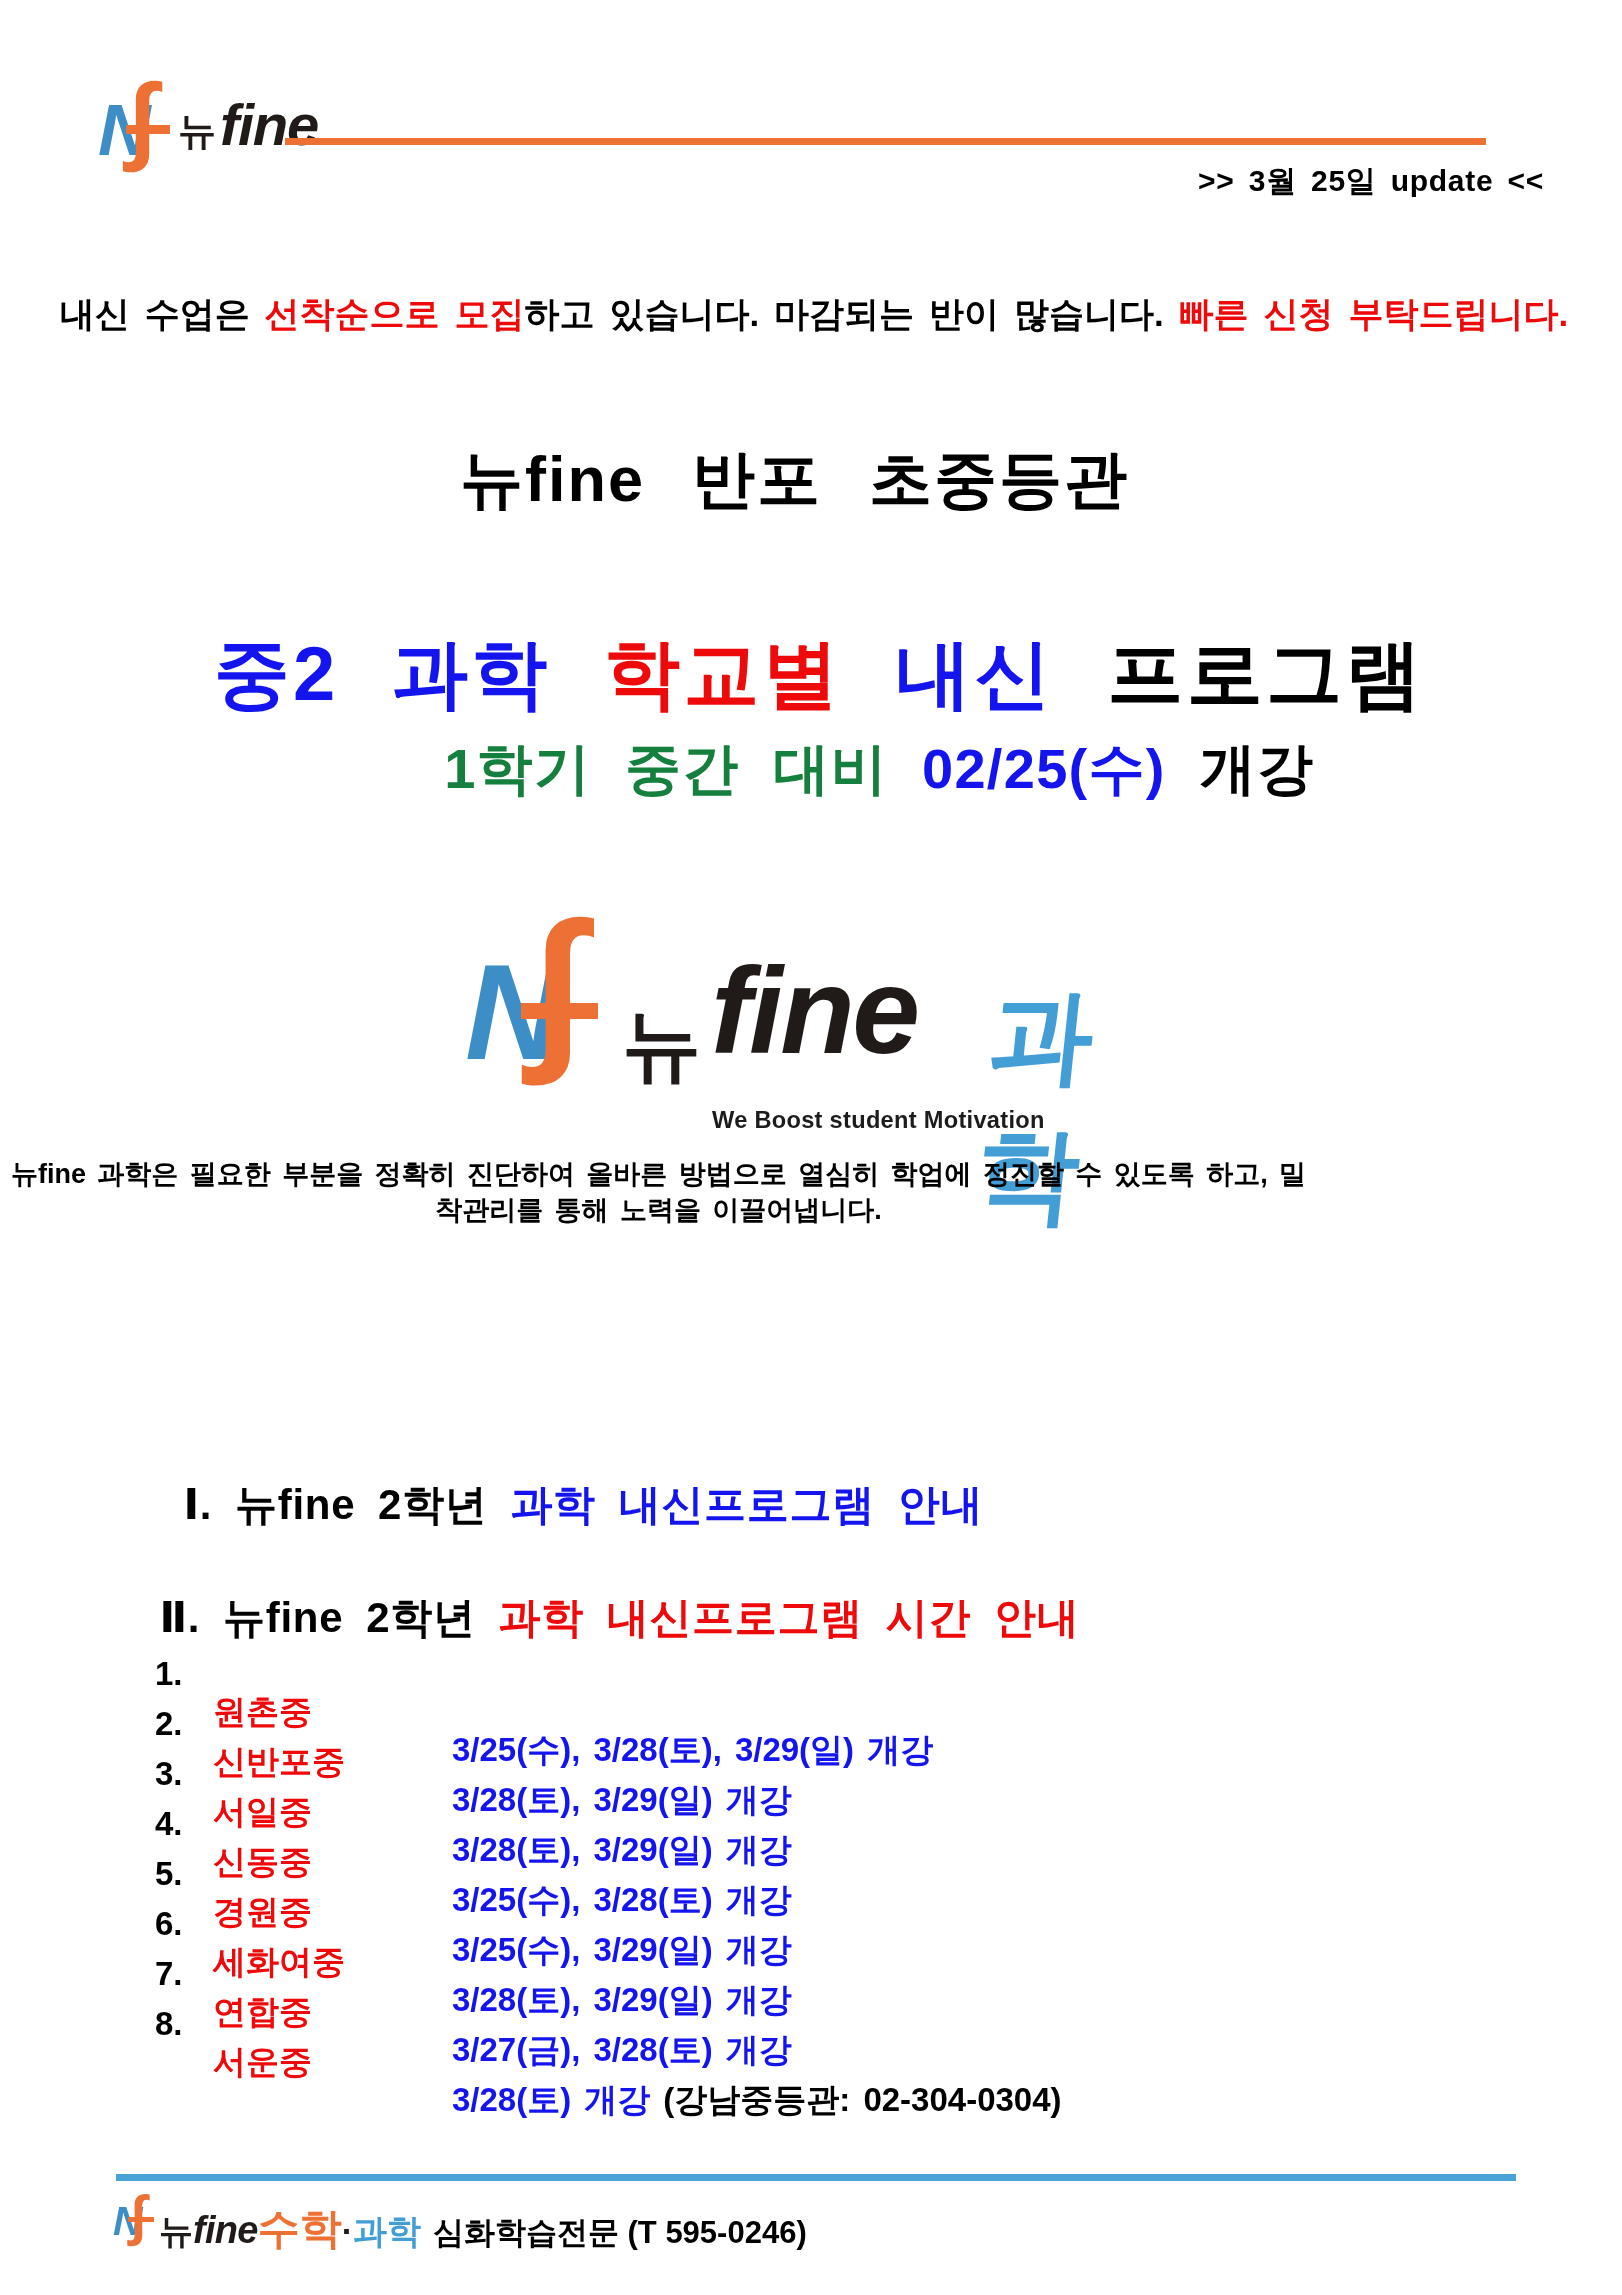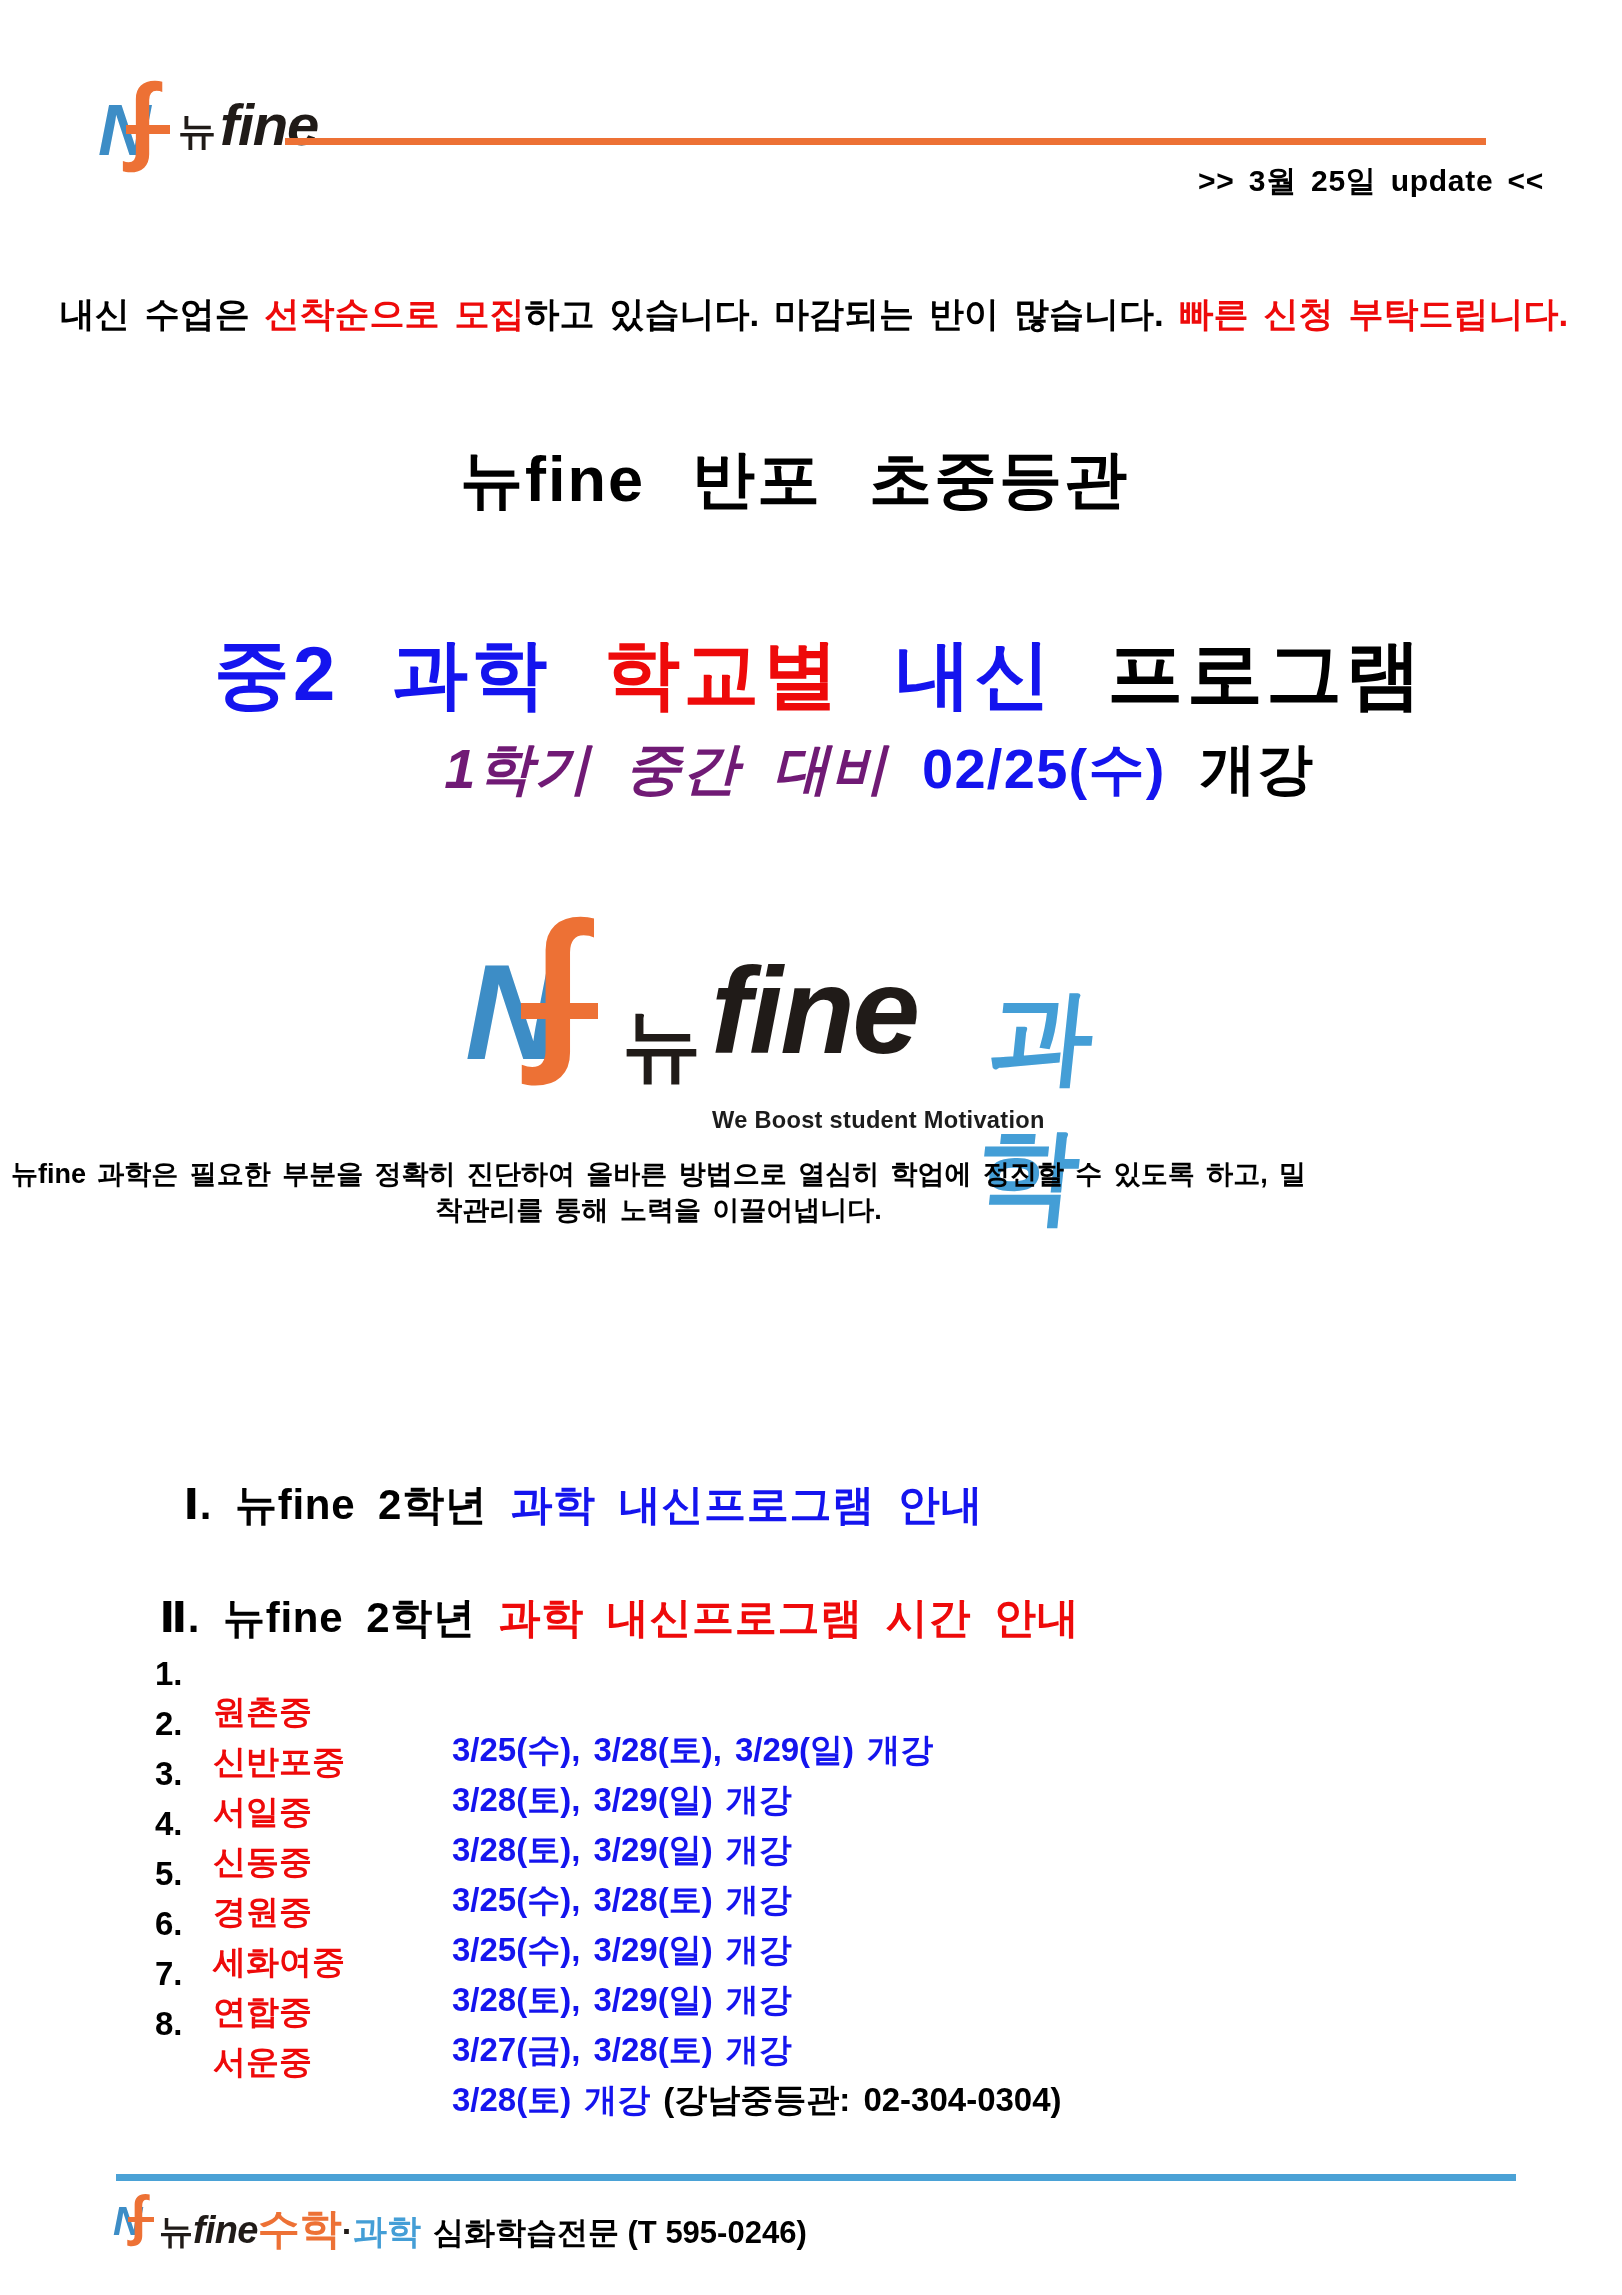--- a/index.html
+++ b/index.html
@@ -18,21 +18,21 @@
   .hdr-bar { position:absolute; left:27.5px;  top:41px; width:44px; height:8.5px; background:#ed7135; }
   .hdr-nyu { position:absolute; left:80px; top:22px; font-size:38px;  font-weight:bold; color:#201b18; }
   .hdr-fine{ position:absolute; left:122px; top:6.5px; font-size:58px;  font-weight:bold; font-style:italic; color:#201b18; letter-spacing:-1.3px; }
   .hdr-line { left:285px; top:138px; width:1201px; height:6.5px; background:#ed7135; }
   .update-note { right:79px; top:161px; font-size:30px; font-weight:bold; letter-spacing:0.7px; word-spacing:5.2px; }
 
   
   .notice { left:0; top:251px; width:1353px; text-align:center; font-size:35px; font-weight:bold; word-spacing:5.2px; }
   .red  { color:#ee0a0a; }
   .blue { color:#1414ee; }
-  .orange { color:#701a75;font-style:italic; }
+  .orange { color:#15803d; }
 
   
   .title1 { left:0; top:437px;  width:1589px; text-align:center; font-size:63px;  font-weight:bold; word-spacing:27.5px; letter-spacing:2px; }
   .title2 { left:0; top:537px;  width:1291px; text-align:center; font-size:76px; font-weight:bold; word-spacing:29px; letter-spacing:3.3px; }
   .title3 { left:0; top:667px; width:1623px; text-align:center; font-size:56px;  font-weight:bold; word-spacing:17px; letter-spacing:1.3px; }
 
   
   .brand { left:465px; top:911px; width:720px; height:222px; }
   .br-n    { position:absolute; left:0px;   top:23.6px;  font-size:135px; font-weight:bold; font-style:italic; color:#3d8dc6; }
   .br-int  { position:absolute; left:68px; top:-29px; font-size:178px; font-weight:bold; color:#ed7135; }

